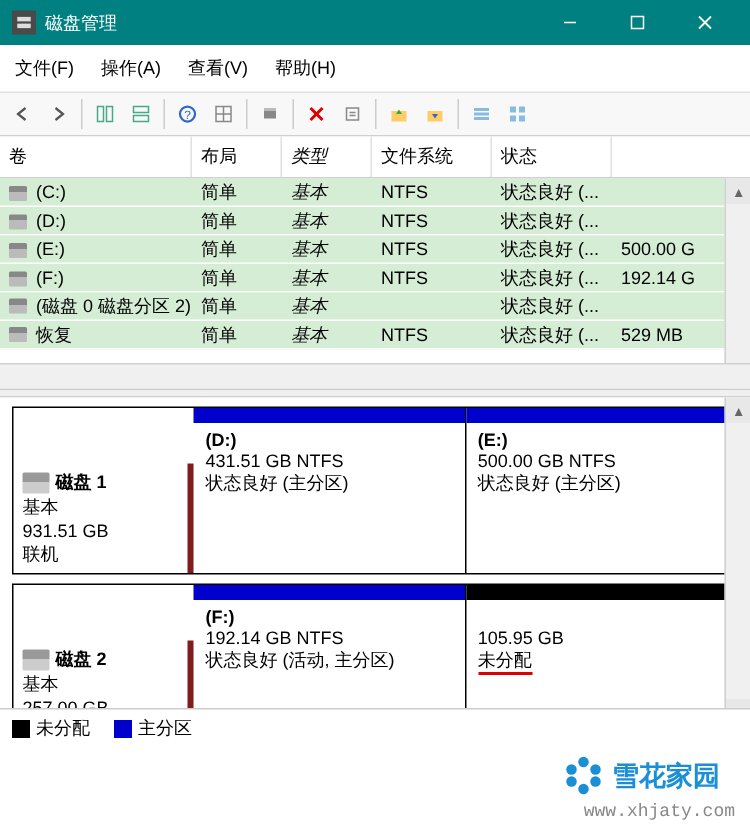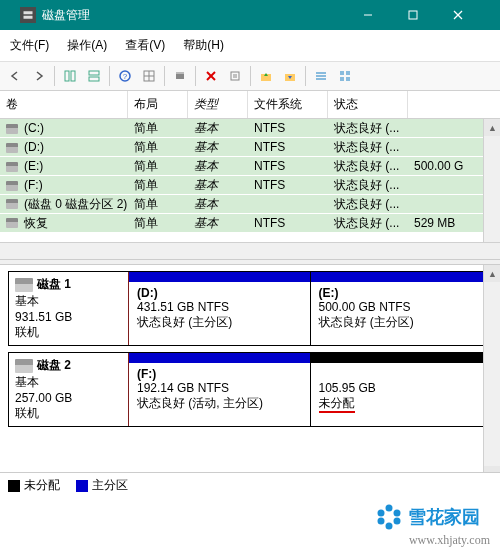--- a/index.html
+++ b/index.html
@@ -1,17 +1,17 @@
 <!DOCTYPE html>
 <html><head>
 <meta charset="utf-8">
 <style>
   * { box-sizing: border-box; margin: 0; padding: 0; }
   body { font-family: "Microsoft YaHei", "SimSun", sans-serif; font-size: 12px; background: #fff; width: 500px; height: 554px; overflow: hidden; position: relative; }
-  .titlebar { background: #008080; color: #fff; height: 30px; display: flex; align-items: center; padding: 0 20px; }
+  .titlebar { background: #008080; color: #fff; height: 30px; display: flex; align-items: center; padding: 0 8px; }
   .titlebar .icon { width: 16px; height: 16px; background: #4a4a4a; margin-right: 6px; display: inline-flex; align-items: center; justify-content: center; }
   .titlebar .icon svg { width: 12px; height: 12px; }
   .titlebar .title { flex: 1; }
   .titlebar .winbtn { width: 45px; height: 30px; display: flex; align-items: center; justify-content: center; cursor: pointer; }
   .menubar { background: #fff; border-bottom: 1px solid #e0e0e0; padding: 4px 2px; display: flex; gap: 2px; }
   .menubar .mitem { padding: 3px 8px; cursor: pointer; }
   .toolbar { background: #f8f8f8; border-bottom: 1px solid #d0d0d0; padding: 3px 4px; display: flex; align-items: center; gap: 2px; }
   .toolbar .tbtn { width: 22px; height: 22px; display: flex; align-items: center; justify-content: center; cursor: pointer; border: 1px solid transparent; }
   .toolbar .sep { width: 1px; height: 20px; background: #ccc; margin: 0 2px; }
   .thead { display: flex; background: #fff; border-bottom: 1px solid #d0d0d0; }
@@ -24,36 +24,36 @@
   .col-layout { width: 60px; }
   .col-type { width: 60px; font-style: italic; }
   .col-fs { width: 80px; }
   .col-status { width: 80px; }
   .col-cap { width: 72px; }
   .scroll { width: 17px; background: #f0f0f0; border-left: 1px solid #d0d0d0; position:absolute; right:0; top:0; bottom:0;}
   .upper-pane { position: relative; height: 140px; }
   .splitter { height: 6px; background: #f0f0f0; border-top:1px solid #ccc; border-bottom:1px solid #ccc;}
   .lower-pane { background: #fff; position: relative; height: 218px; overflow:hidden;}
   .disk-row { display: flex; margin: 6px 8px 0 8px; border: 1px solid #000; background:#fff;}
-  .disk-left { width: 120px; border-right: 1px solid #7f1d1d; padding: 4px 6px; position: relative; }
+  .disk-left { width: 120px; border-right: 4px solid #7f1d1d; padding: 4px 6px; position: relative; margin-top: 37px; }
   .disk-left .dicon { width: 18px; height: 14px; display:inline-block; background:linear-gradient(#999 0 45%,#ccc 45% 100%); margin-right:4px; vertical-align:middle; border-radius:1px;}
   .disk-left .dname { font-weight: bold; display:inline-block;}
   .disk-parts { flex: 1; display: flex; }
   .part { flex: 1; border-right: 1px solid #000; position: relative; padding: 4px 8px 8px 8px; }
   .part:last-child { border-right: none; }
   .part .pbar { height: 10px; margin: -4px -8px 4px -8px; }
   .bar-blue { background: #0000cc; }
   .bar-black { background: #000; }
   .part b { font-weight: bold; }
   .red-under { border-bottom: 2px solid #d00; padding-bottom:1px;}
   .legend { position:absolute; bottom:56px; left:0; right:0; border-top: 1px solid #ccc; padding: 4px 8px; display: flex; gap: 16px; align-items:center; background:#fff;}
   .legend .sw { width: 12px; height: 12px; display:inline-block; vertical-align:middle; margin-right:4px;}
   .watermark { position: absolute; right: 20px; bottom: 22px; display: flex; align-items: center; gap: 4px; font-size: 18px; font-weight: bold; color: #1a8fd6; }
   .flower { width: 30px; height: 30px; }
-  .url { position: absolute; right: 10px; bottom: 6px; font-size: 12px; color: #888; font-family: Liberation Serif, serif; }
+  .url { position: absolute; right: 10px; bottom: 6px; font-size: 12px; color: #888; font-family: Liberation Mono, monospace; }
   .scrollbar-h { position:absolute; left:0; right:0; bottom:0; height:17px; background:#f0f0f0; border-top:1px solid #d0d0d0;}
   .scrollbar-h .arrow, .scroll .arrow { width:17px; height:17px; background:#e8e8e8; display:flex; align-items:center; justify-content:center; font-size:9px; color:#666;}
   .scroll { display:flex; flex-direction:column;}
   .scroll .arrow:last-child{margin-top:auto;}
 </style>
 </head>
 <body>
 
 <div class="titlebar">
   <span class="icon">
@@ -209,20 +209,21 @@
         <div class="cell col-fs">NTFS</div>
         <div class="cell col-status">状态良好 (...</div>
         <div class="cell col-cap">500.00 G</div>
       </div>
       <div class="row">
         <div class="cell col-vol"><span class="drive-icon"></span>(F:)</div>
         <div class="cell col-layout">简单</div>
         <div class="cell col-type">基本</div>
         <div class="cell col-fs">NTFS</div>
         <div class="cell col-status">状态良好 (...</div>
+        <div class="cell col-cap">192.14 G</div>
       </div>
       <div class="row">
         <div class="cell col-vol"><span class="drive-icon"></span>(磁盘 0 磁盘分区 2)</div>
         <div class="cell col-layout">简单</div>
         <div class="cell col-type">基本</div>
         <div class="cell col-fs"></div>
         <div class="cell col-status">状态良好 (...</div>
       </div>
       <div class="row">
         <div class="cell col-vol"><span class="drive-icon"></span>恢复</div>

